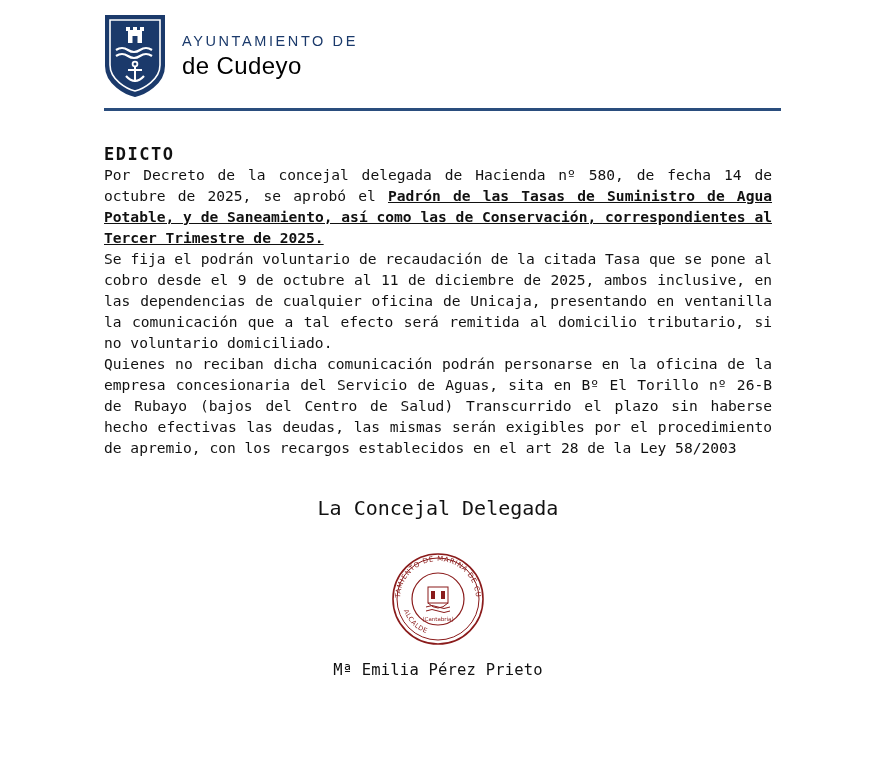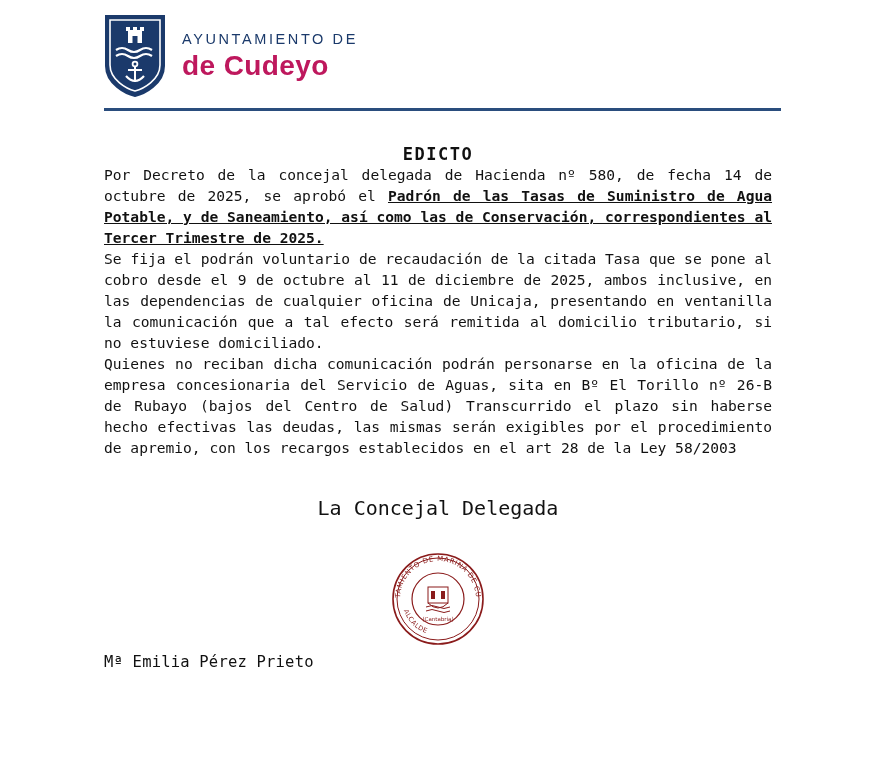--- a/index.html
+++ b/index.html
@@ -50,40 +50,40 @@
     margin-bottom: 5px;
   }
   .lh-main {
     font-size: 43px;
     font-weight: 700;
     letter-spacing: 0.5px;
     color: #17355f;
     line-height: 1.02;
   }
   .lh-sub {
-    font-size: 28px;
-    font-weight: 700;
-    color: #be185d;
+    font-size: 24px;
+    font-weight: 400;
+    color: #000000;
     letter-spacing: 0.4px;
     margin-top: 2px;
   }
 
   .rule {
     margin: 10px 104px 0 104px;
     height: 3px;
     background: #2a4d7d;
   }
 
   
   .doc {
     padding: 0 113px 0 104px;
     box-sizing: border-box;
   }
   .doc-title {
-    text-align: center;
+    text-align: left;
     font-size: 17px;
     font-weight: bold;
     letter-spacing: 1.5px;
     margin-top: 33px;
     margin-bottom: 0;
     font-family: "DejaVu Sans Mono", monospace;
   }
   p.para {
     font-size: 14.6px;
     line-height: 21px;
@@ -111,23 +111,23 @@
     display: flex;
     justify-content: center;
     margin-top: 32px;
   }
   .seal {
     width: 96px;
     height: 96px;
     position: relative;
   }
   .signer {
-    text-align: left;
+    text-align: center;
     font-size: 15.5px;
-    margin-top: 6px;
+    margin-top: 14px;
     letter-spacing: 0.2px;
   }
 </style>
 </head>
 <body>
 
 <div class="page">
 
   <div class="letterhead">
     <div class="crest">
@@ -160,21 +160,21 @@
 
   <div class="doc">
 
     <div class="doc-title">EDICTO</div>
 
     <p class="para p1">
       <span>Por Decreto de la concejal delegada de Hacienda nº 580, de fecha 14 de octubre de 2025, se aprobó el </span><span class="bold-ul">Padrón de las Tasas de Suministro de Agua Potable, y de Saneamiento, así como las de Conservación, correspondientes al Tercer Trimestre de 2025.</span>
     </p>
 
     <p class="para p2">
-      <span> Se fija el podrán voluntario de recaudación de la citada Tasa que se pone al cobro desde el </span><span class="bold">9 de octubre al 11 de diciembre de 2025</span><span>, ambos inclusive, en las dependencias de cualquier oficina de Unicaja, presentando en ventanilla la comunicación que a tal efecto será remitida al domicilio tributario, si no estuviese domiciliado.</span>
+      <span> Se fija el podrán voluntario de recaudación de la citada Tasa que se pone al cobro desde el </span><span class="bold">9 de octubre al 11 de diciembre de 2025</span><span>, ambos inclusive, en las dependencias de cualquier oficina de Unicaja, presentando en ventanilla la comunicación que a tal efecto será remitida al domicilio tributario, si no voluntario domiciliado.</span>
     </p>
 
     <p class="para p3">Quienes no reciban dicha comunicación podrán personarse en la oficina de la empresa concesionaria del Servicio de Aguas, sita en Bº El Torillo nº 26-B de Rubayo (bajos del Centro de Salud) Transcurrido el plazo sin haberse hecho efectivas las deudas, las mismas serán exigibles por el procedimiento de apremio, con los recargos establecidos en el art 28 de la Ley 58/2003</p>
 
     <div class="signature-line">La Concejal Delegada</div>
 
     <div class="seal-wrap">
       <div class="seal">
         <svg width="96" height="96" viewBox="0 0 96 96" xmlns="http://www.w3.org/2000/svg">
           <defs>

